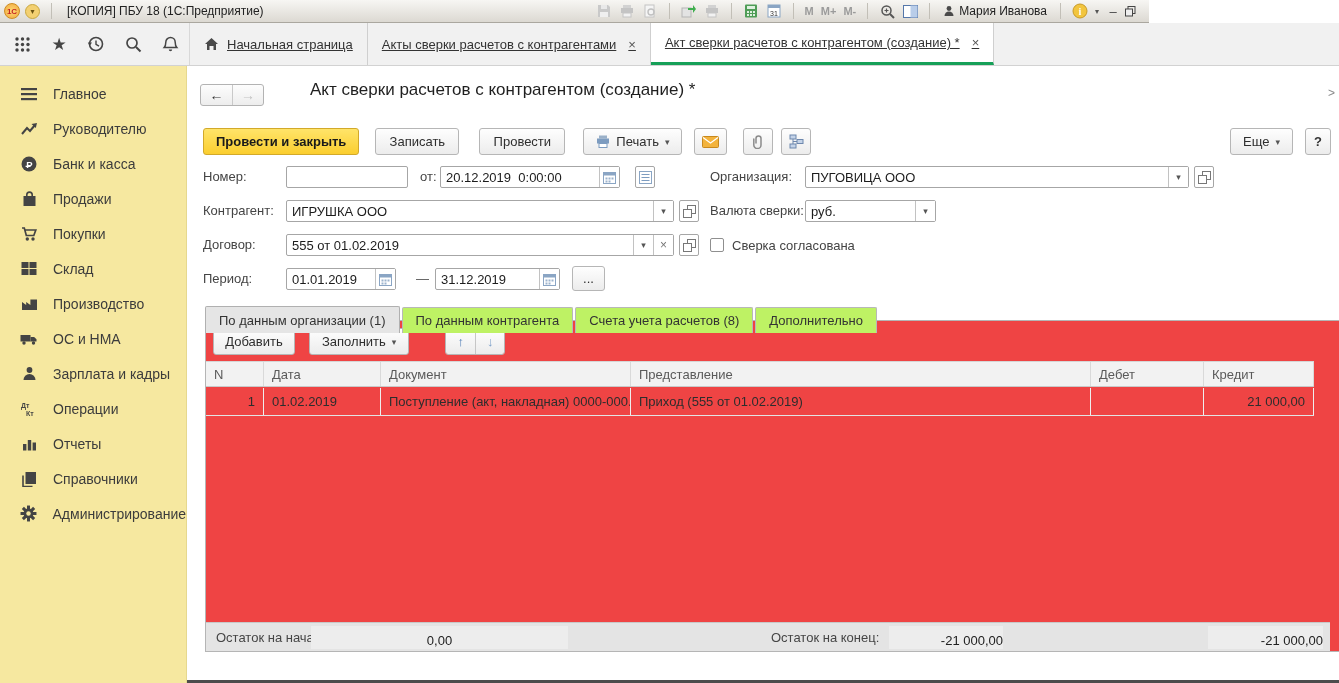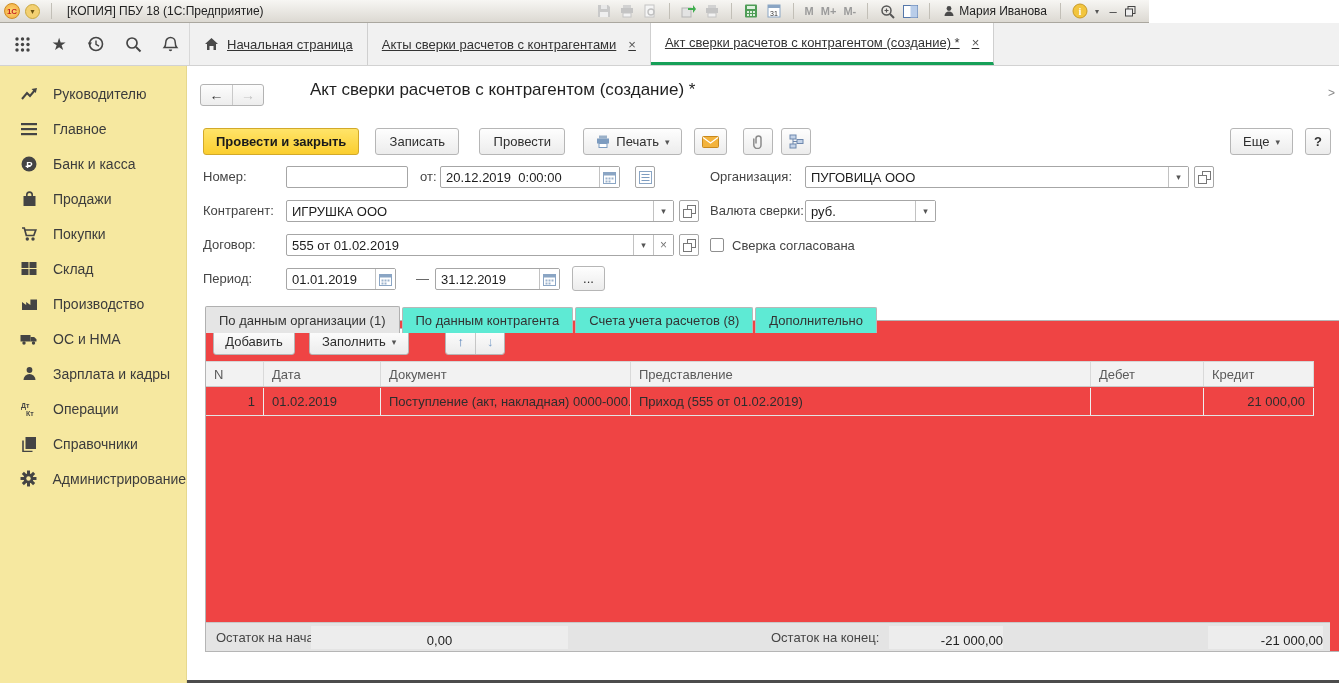--- a/index.html
+++ b/index.html
@@ -73,21 +73,21 @@
     font-family:inherit; color:#1c1c1c; background:transparent; }
   .seg { width:20px; display:flex; align-items:center; justify-content:center; border-left:1px solid #c2c2c2;
     color:#555; font-size:9px; background:#fff; }
   .seg.x { font-size:12px; color:#777; }
   .sq-btn { position:absolute; width:20px; height:22px; border:1px solid #a6a6a6; border-radius:2px;
     background:#fff; display:flex; align-items:center; justify-content:center; }
   .chk { position:absolute; width:14px; height:14px; border:1px solid #8f8f8f; border-radius:2px; background:#fff; }
 
   
   .itabs { left:18px; top:239px; display:flex; align-items:flex-end; z-index:3; }
-  .itab { height:26px; margin-top:1px; background:#5eead4; border:1px solid #b8b8b8; border-bottom:none;
+  .itab { height:26px; margin-top:1px; background:#bef264; border:1px solid #b8b8b8; border-bottom:none;
     display:flex; align-items:center; padding:0 13px; border-radius:2px 2px 0 0; margin-right:2px;
     color:#333; white-space:nowrap; }
   .itab.active { height:27px; background:#e5e5e5; border-color:#b0b0b0; }
   .panel { left:18px; top:254px; width:1290px; height:332px; border:1px solid #b5b5b5; background:#ef4444; z-index:1; }
 
   .gridbar { position:absolute; left:7px; top:7px; display:flex; align-items:center; }
   .updown { display:flex; border:1px solid #b6b6b6; border-radius:3px; overflow:hidden; height:27px; }
   .updown span { width:29px; display:flex; align-items:center; justify-content:center;
     background:linear-gradient(#fefefe,#ececec); color:#4a7ab5; font-weight:bold; font-size:13px; }
   .updown span + span { border-left:1px solid #c6c6c6; color:#7da0c9; }
@@ -275,38 +275,38 @@
     <div class="tab active">
       <span>Акт сверки расчетов с контрагентом (создание) *</span>
       <span class="tclose">×</span>
     </div>
   </div>
 </div>
 
 <div class="sidebar">
   <div class="sitem">
     <span class="sic">
-        <svg width="17" height="14">
-          <polyline points="1,12 6,6 9,9 14,3" fill="none" stroke="#444" stroke-width="2"></polyline>
-          <polygon points="16,1 10.5,2 14.8,6" fill="#444"></polygon>
-        </svg>
-      </span>
-    <span>Руководителю</span>
-    </div>
-  <div class="sitem">
-    <span class="sic">
         <svg width="16" height="14">
           <g fill="#444">
             <rect y="1" width="16" height="2.2"></rect>
             <rect y="6" width="16" height="2.2"></rect>
             <rect y="11" width="16" height="2.2"></rect>
           </g>
         </svg>
       </span>
     <span>Главное</span>
+    </div>
+  <div class="sitem">
+    <span class="sic">
+        <svg width="17" height="14">
+          <polyline points="1,12 6,6 9,9 14,3" fill="none" stroke="#444" stroke-width="2"></polyline>
+          <polygon points="16,1 10.5,2 14.8,6" fill="#444"></polygon>
+        </svg>
+      </span>
+    <span>Руководителю</span>
     </div>
   <div class="sitem">
     <span class="sic">
         <svg width="16" height="16">
           <circle cx="8" cy="8" r="7.5" fill="#444"></circle>
           <text x="8.3" y="11.5" font-size="9.5" font-weight="bold" fill="#fff" text-anchor="middle" font-family="Liberation Sans">Р</text>
           <rect x="4.6" y="9.7" width="5" height="1.3" fill="#fff"></rect>
         </svg>
       </span>
     <span>Банк и касса</span>
@@ -372,20 +372,32 @@
     <span>Зарплата и кадры</span>
     </div>
   <div class="sitem">
     <span class="sic">
         <svg width="18" height="16">
           <text x="1" y="7" font-size="7" font-weight="bold" fill="#444" font-family="Liberation Sans">Дт</text>
           <text x="6" y="15" font-size="7" font-weight="bold" fill="#444" font-family="Liberation Sans">Кт</text>
         </svg>
       </span>
     <span>Операции</span>
+    </div>
+  <div class="sitem">
+    <span class="sic">
+        <svg width="15" height="14">
+          <g fill="#444">
+            <rect x="1" y="7" width="3.4" height="6.5"></rect>
+            <rect x="5.8" y="3" width="3.4" height="10.5"></rect>
+            <rect x="10.6" y="5.5" width="3.4" height="8"></rect>
+          </g>
+        </svg>
+      </span>
+    <span>Отчеты</span>
     </div>
   <div class="sitem">
     <span class="sic">
         <svg width="16" height="16">
           <path d="M2 4.5 v11 h9.5" fill="none" stroke="#444" stroke-width="1.6"></path>
           <rect x="4.5" y="1" width="10.5" height="12" fill="#444"></rect>
         </svg>
       </span>
     <span>Справочники</span>
     </div>

